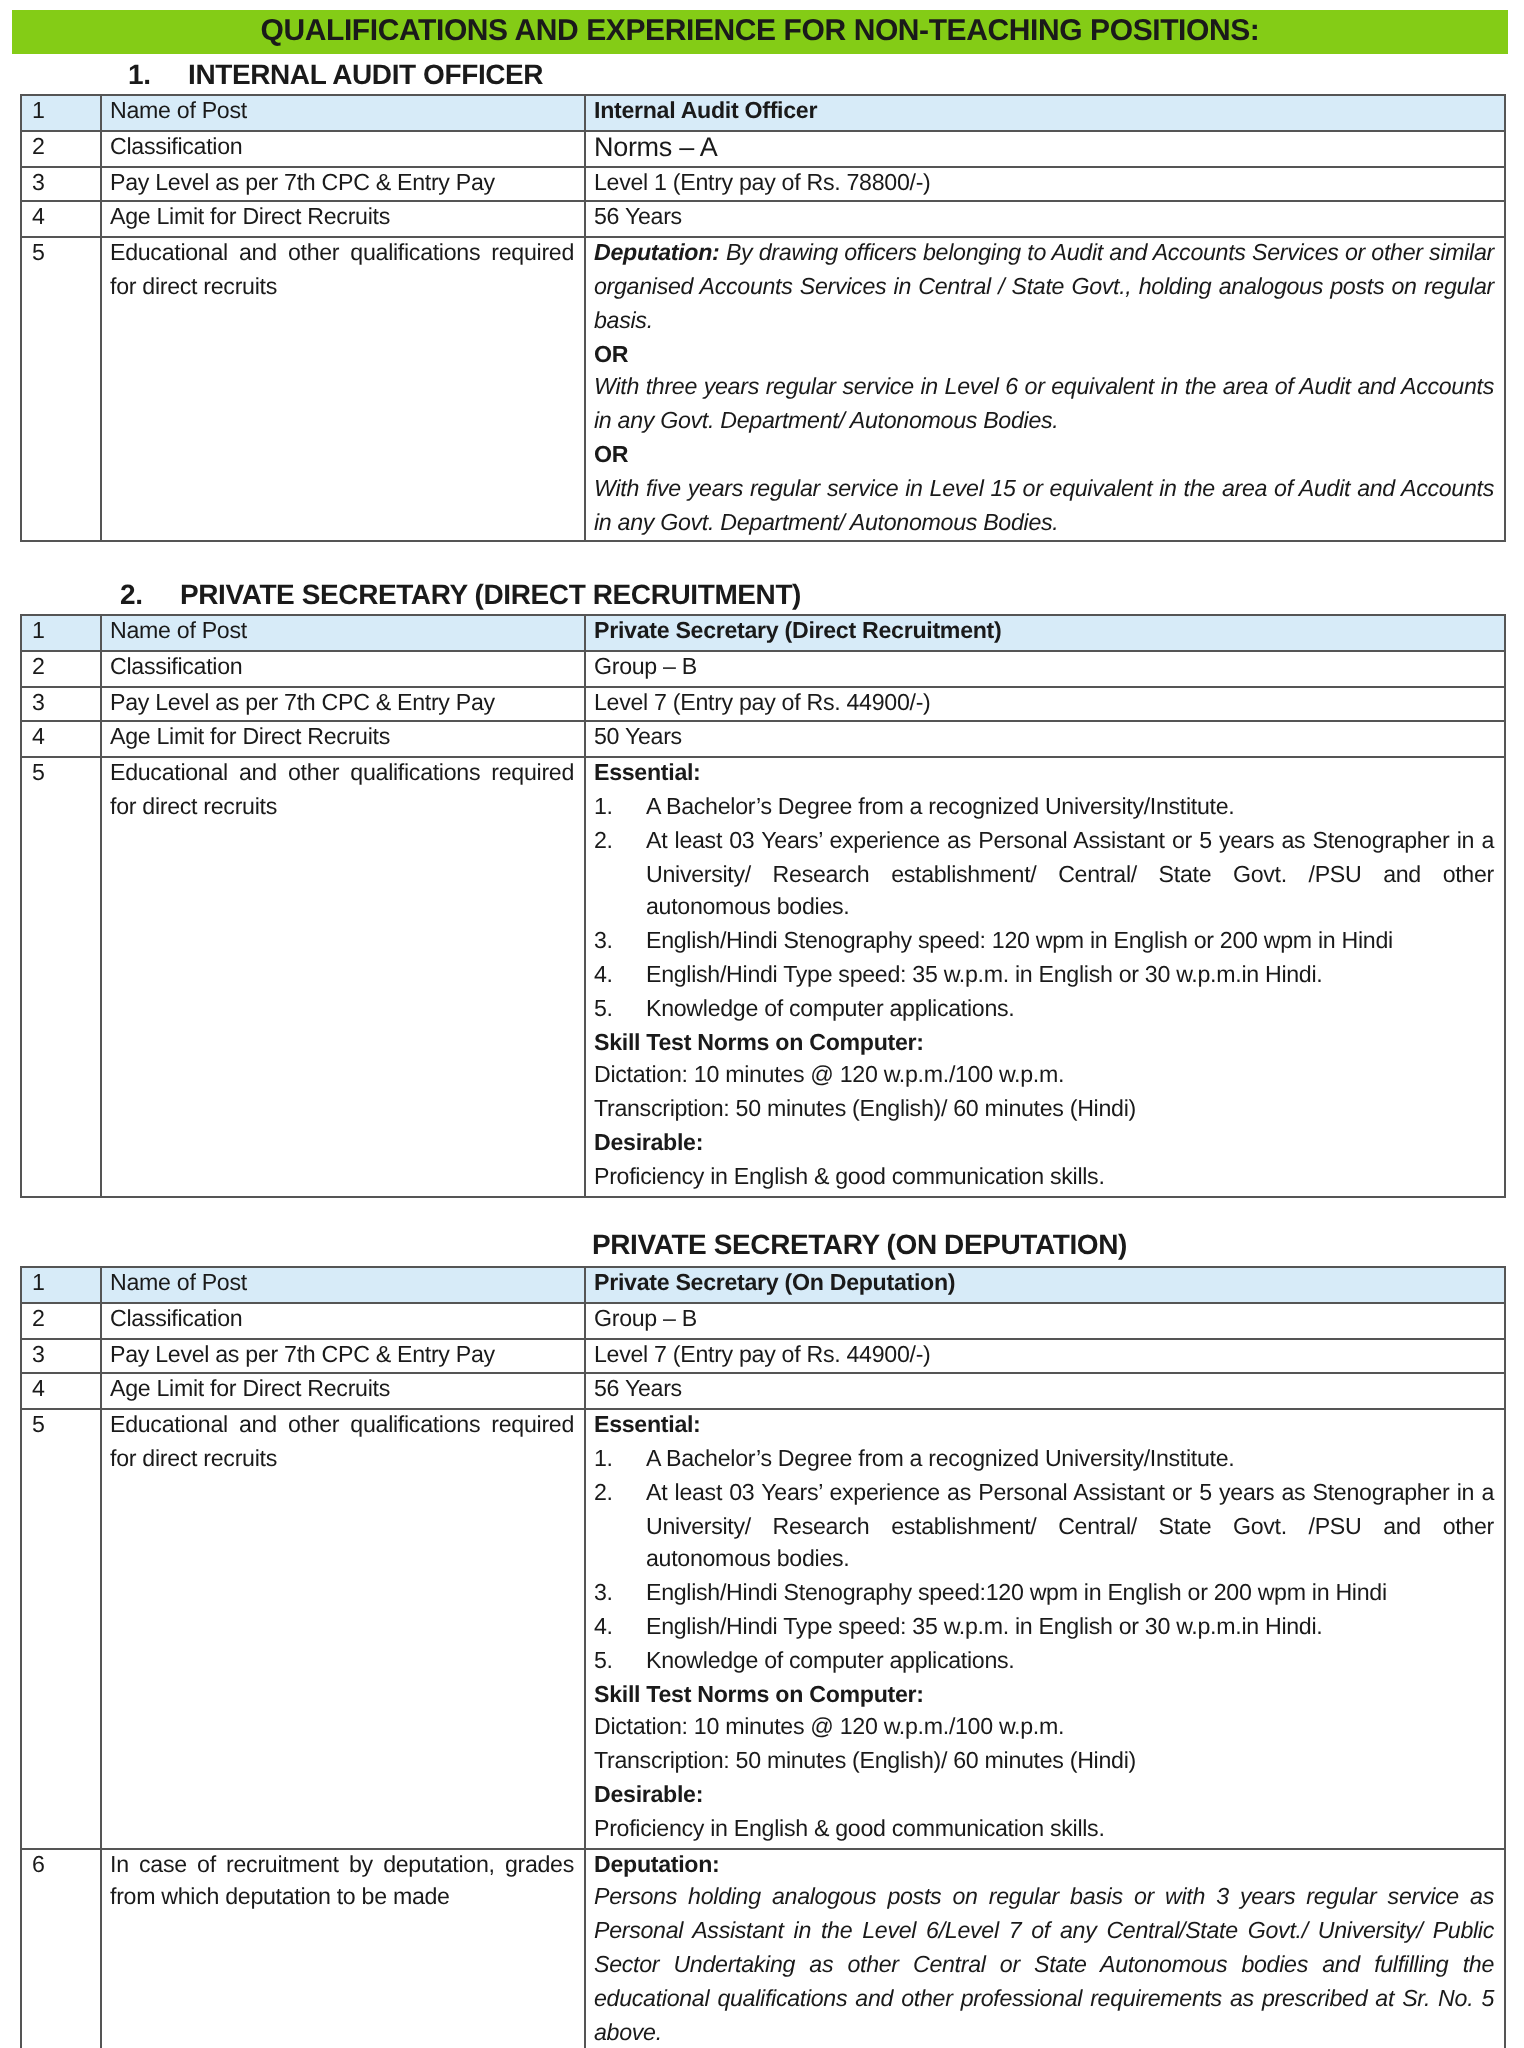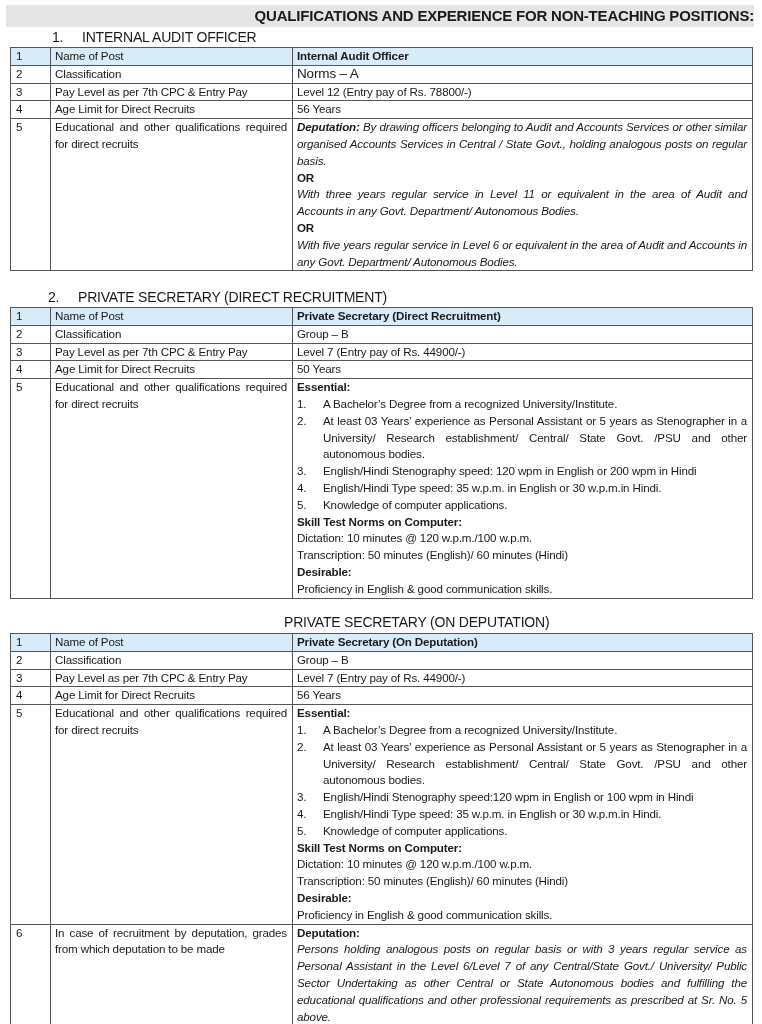--- a/index.html
+++ b/index.html
@@ -14,33 +14,34 @@
       font-family: "Liberation Sans", sans-serif;
       color: #1a1a1a;
       position: relative;
     }
     .title-bar {
       position: absolute;
       left: 6px;
       top: 5px;
       width: 748px;
       height: 22px;
-      background: #e5e5e5;
-      text-align: right;
+      background: #84cc16;
+      text-align: center;
       font-weight: bold;
       font-size: 15px;
       line-height: 22px;
       letter-spacing: -0.2px;
     }
     .section-heading {
       position: absolute;
-      font-weight: normal;
+      font-weight: bold;
       font-size: 14px;
       line-height: 18px;
       letter-spacing: -0.2px;
+      margin-left: 12px;
     }
     .section-heading .num {
       display: inline-block;
       width: 30px;
     }
     table.qual {
       position: absolute;
       left: 10px;
       width: 743px;
       border-collapse: collapse;
@@ -100,36 +101,36 @@
     <td class="val">Internal Audit Officer</td>
   </tr>
   <tr>
     <td class="sn">2</td>
     <td class="label">Classification</td>
     <td class="val big">Norms – A</td>
   </tr>
   <tr>
     <td class="sn">3</td>
     <td class="label">Pay Level as per 7th CPC &amp; Entry Pay</td>
-    <td class="val">Level 12 (Entry pay of Rs. 78800/-)</td>
+    <td class="val">Level 1 (Entry pay of Rs. 78800/-)</td>
   </tr>
   <tr>
     <td class="sn">4</td>
     <td class="label">Age Limit for Direct Recruits</td>
     <td class="val">56 Years</td>
   </tr>
   <tr>
     <td class="sn">5</td>
     <td class="label justify">Educational and other qualifications required for direct recruits</td>
     <td class="val">
       <div class="just"><span class="bold">Deputation:</span> <span>By drawing officers belonging to Audit and Accounts Services or other similar organised Accounts Services in Central / State Govt., holding analogous posts on regular basis.</span></div>
       <div class="or">OR</div>
-      <div class="just">With three years regular service in Level 11 or equivalent in the area of Audit and Accounts in any Govt. Department/ Autonomous Bodies.</div>
+      <div class="just">With three years regular service in Level 6 or equivalent in the area of Audit and Accounts in any Govt. Department/ Autonomous Bodies.</div>
       <div class="or">OR</div>
-      <div class="just">With five years regular service in Level 6 or equivalent in the area of Audit and Accounts in any Govt. Department/ Autonomous Bodies.</div>
+      <div class="just">With five years regular service in Level 15 or equivalent in the area of Audit and Accounts in any Govt. Department/ Autonomous Bodies.</div>
     </td>
   </tr>
 </tbody>
   </table>
 
 <div class="section-heading" id="h2">
   <span class="num">2.</span><span>PRIVATE SECRETARY (DIRECT RECRUITMENT)</span>
 </div>
 <table class="qual" id="t2">
   <tbody>
@@ -201,21 +202,21 @@
     <td class="val">56 Years</td>
   </tr>
   <tr>
     <td class="sn">5</td>
     <td class="label justify">Educational and other qualifications required for direct recruits</td>
     <td class="val">
       <div class="bold">Essential:</div>
       <ol class="ess">
         <li><span class="n">1.</span><span>A Bachelor’s Degree from a recognized University/Institute.</span></li>
         <li><span class="n">2.</span><span>At least 03 Years’ experience as Personal Assistant or 5 years as Stenographer in a University/ Research establishment/ Central/ State Govt. /PSU and other autonomous bodies.</span></li>
-        <li><span class="n">3.</span><span>English/Hindi Stenography speed:120 wpm in English or 100 wpm in Hindi</span></li>
+        <li><span class="n">3.</span><span>English/Hindi Stenography speed:120 wpm in English or 200 wpm in Hindi</span></li>
         <li><span class="n">4.</span><span>English/Hindi Type speed: 35 w.p.m. in English or 30 w.p.m.in Hindi.</span></li>
         <li><span class="n">5.</span><span>Knowledge of computer applications.</span></li>
       </ol>
       <div class="bold">Skill Test Norms on Computer:</div>
       <div>Dictation: 10 minutes @ 120 w.p.m./100 w.p.m.</div>
       <div>Transcription: 50 minutes (English)/ 60 minutes (Hindi)</div>
       <div class="bold">Desirable:</div>
       <div>Proficiency in English &amp; good communication skills.</div>
     </td>
   </tr>

